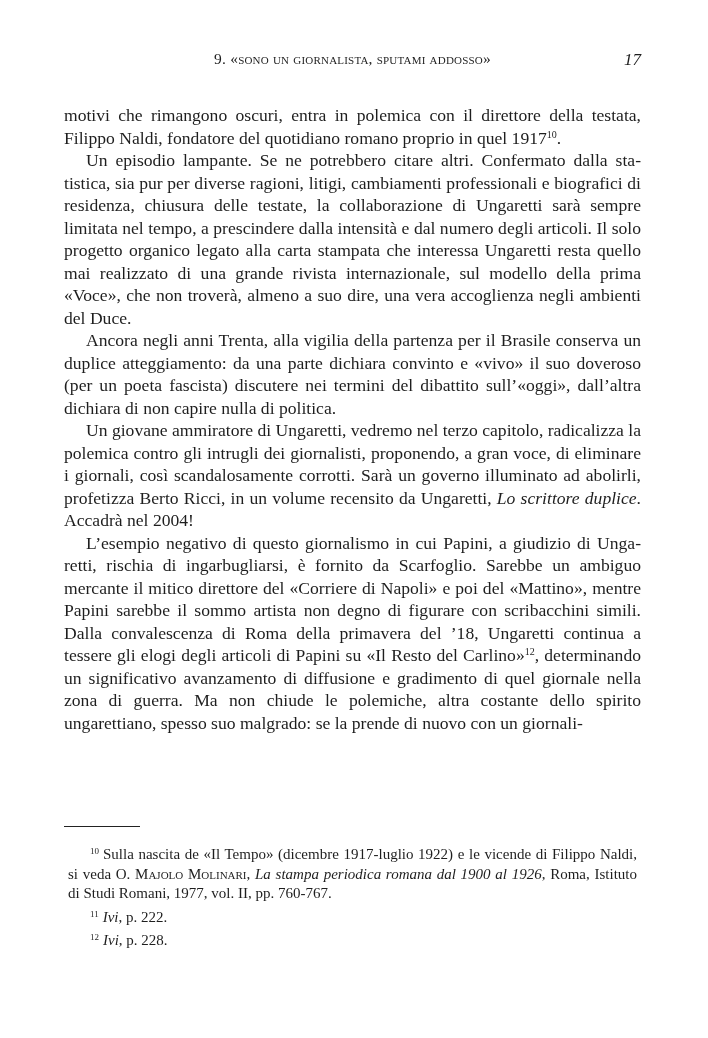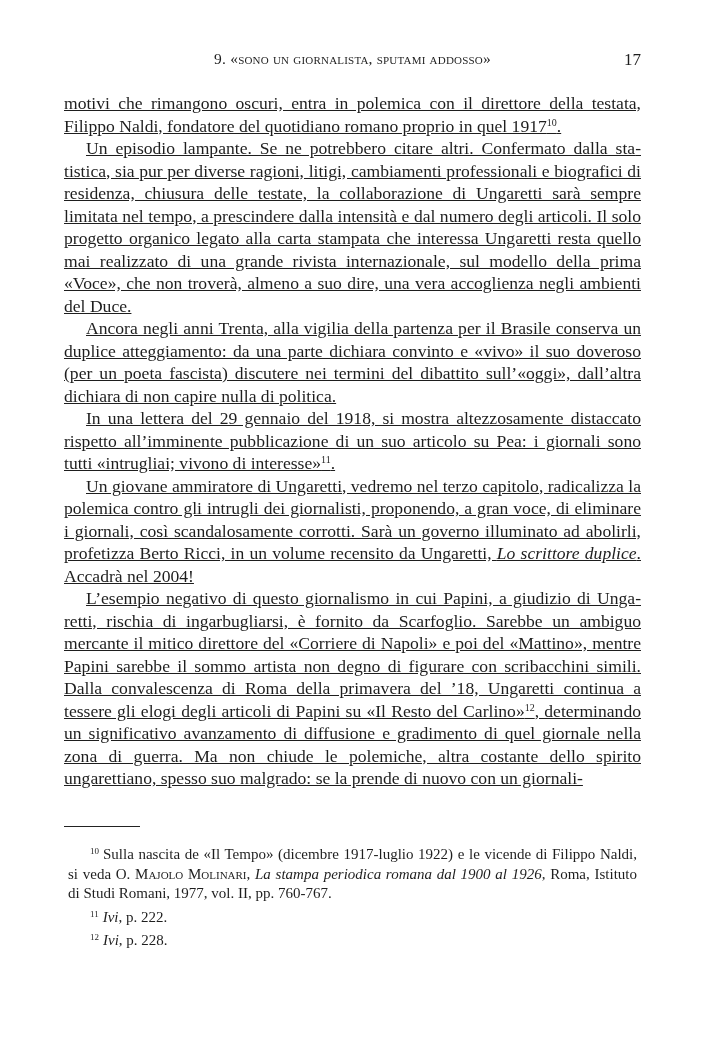--- a/index.html
+++ b/index.html
@@ -10,25 +10,25 @@
   }
   .running-head {
     position: absolute; top: 50px; left: 64px; width: 577px; height: 24px;
     font-size: 15.5px;
   }
   .running-head .title {
     position: absolute; left: 0; right: 0; text-align: center;
     font-variant: small-caps; letter-spacing: 0.2px;
   }
   .running-head .folio {
-    position: absolute; right: 0; top: 0; font-size: 17px;
+    position: absolute; right: 0; top: 0; font-size: 17px; font-style: italic;
   }
   .body-text {
-    position: absolute; top: 92px; left: 64px; width: 577px;
-    font-size: 17.6px; line-height: 22.5px; text-align: justify; text-decoration: underline;
+    position: absolute; top: 104px; left: 64px; width: 577px;
+    font-size: 17.6px; line-height: 22.5px; text-align: justify;
   }
   .body-text p { margin: 0; text-indent: 22px; hyphens: manual; }
   .body-text p.noindent { text-indent: 0; }
   sup { font-size: 10px; line-height: 0; vertical-align: 6px; }
   .rule {
     position: absolute; top: 826px; left: 64px; width: 76px; height: 0;
     border-top: 1px solid #222;
   }
   .footnotes {
     position: absolute; top: 841px; left: 64px; width: 577px;
@@ -44,21 +44,20 @@
 
 <div class="running-head">
   <span class="title">9. «sono un giornalista, sputami addosso»</span>
   <span class="folio">17</span>
 </div>
 
 <div class="body-text" id="body-text">
     <p class="noindent"><span>motivi che rimangono oscuri, entra in polemica con il direttore della testata, Filippo Naldi, fondatore del quotidiano romano proprio in quel 1917</span><sup>10</sup><span>.</span></p>
     <p><span>Un episodio lampante. Se ne potrebbero citare altri. Confermato dalla sta­tistica, sia pur per diverse ragioni, litigi, cambiamenti professionali e biografici di residenza, chiusura delle testate, la collaborazione di Ungaretti sarà sempre limitata nel tempo, a prescindere dalla intensità e dal numero degli articoli. Il solo progetto organico legato alla carta stampata che interessa Ungaretti resta quello mai realizzato di una grande rivista internazionale, sul modello della prima «Voce», che non troverà, almeno a suo dire, una vera accoglienza negli ambienti del Duce.</span></p>
     <p><span>Ancora negli anni Trenta, alla vigilia della partenza per il Brasile conserva un duplice atteggiamento: da una parte dichiara convinto e «vivo» il suo dove­roso (per un poeta fascista) discutere nei termini del dibattito sull’«oggi», dall’altra dichiara di non capire nulla di politica.</span></p>
-    <p><span>In una lettera del 29 gennaio del 1918, si mostra altezzosamente distaccato rispetto all’imminente pubblicazione di un suo articolo su Pea: i giornali sono tutti «intrugliai; vivono di interesse»</span><sup>11</sup><span>.</span></p>
     <p><span>Un giovane ammiratore di Ungaretti, vedremo nel terzo capitolo, radicaliz­za la polemica contro gli intrugli dei giornalisti, proponendo, a gran voce, di eliminare i giornali, così scandalosamente corrotti. Sarà un governo illuminato ad abolirli, profetizza Berto Ricci, in un volume recensito da Ungaretti, </span><em>Lo scrittore duplice</em><span>. Accadrà nel 2004!</span></p>
     <p><span>L’esempio negativo di questo giornalismo in cui Papini, a giudizio di Unga­retti, rischia di ingarbugliarsi, è fornito da Scarfoglio. Sarebbe un ambiguo mercante il mitico direttore del «Corriere di Napoli» e poi del «Mattino», men­tre Papini sarebbe il sommo artista non degno di figurare con scribacchini si­mili. Dalla convalescenza di Roma della primavera del ’18, Ungaretti continua a tessere gli elogi degli articoli di Papini su «Il Resto del Carlino»</span><sup>12</sup><span>, determi­nando un significativo avanzamento di diffusione e gradimento di quel giorna­le nella zona di guerra. Ma non chiude le polemiche, altra costante dello spiri­to ungarettiano, spesso suo malgrado: se la prende di nuovo con un giornali-</span></p>
   </div>
 
 <div class="rule"></div>
 
 <div class="footnotes" id="footnotes">
     <p><sup>10</sup><span>Sulla nascita de «Il Tempo» (dicembre 1917-luglio 1922) e le vicende di Filippo Naldi, si veda O. </span><span class="sc">Majolo Molinari</span><span>, </span><em>La stampa periodica romana dal 1900 al 1926</em><span>, Roma, Istituto di Studi Romani, 1977, vol. II, pp. 760-767.</span></p>
     <p><sup>11</sup><em>Ivi</em><span>, p. 222.</span></p>
     <p><sup>12</sup><em>Ivi</em><span>, p. 228.</span></p>

